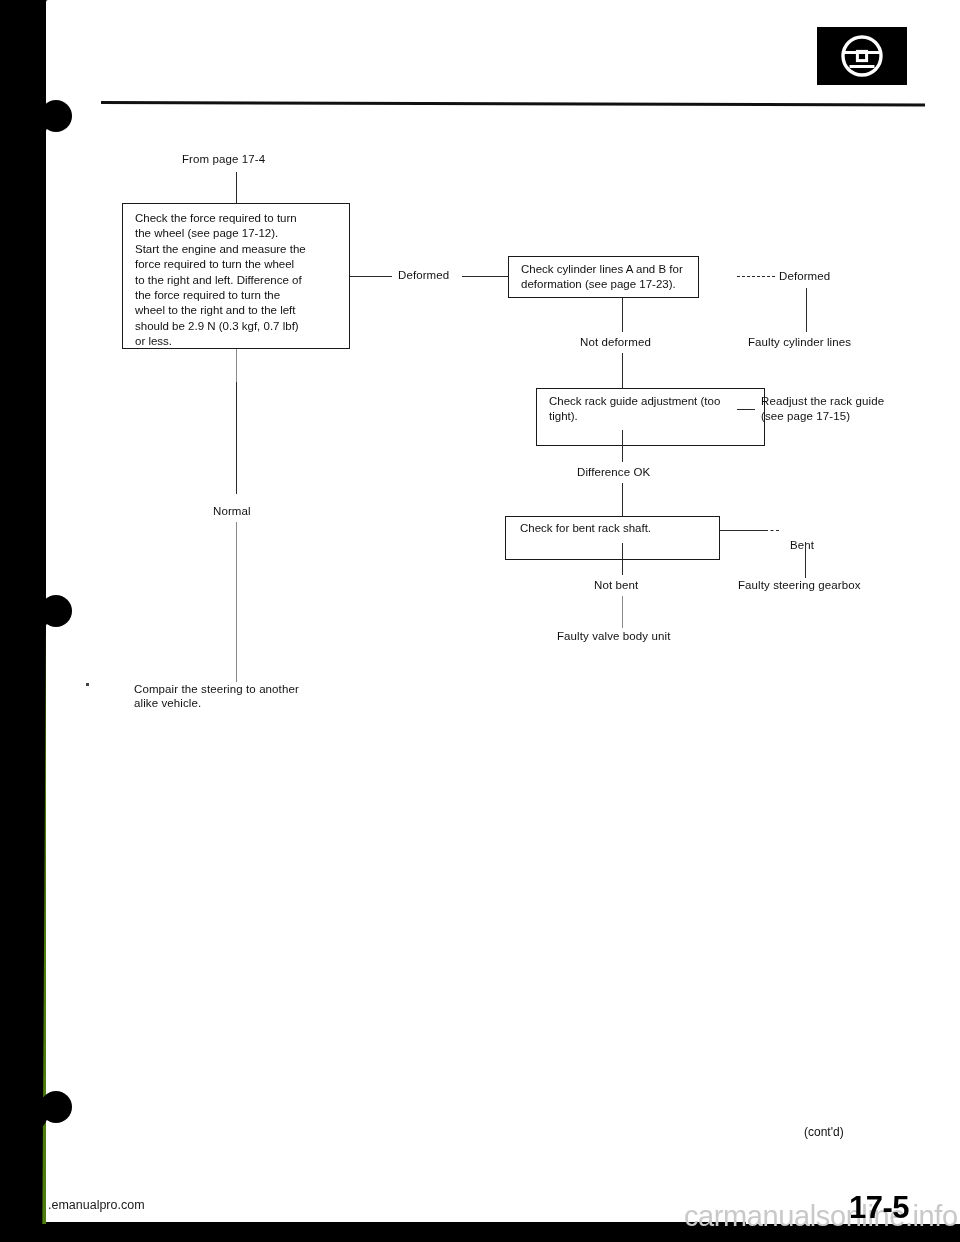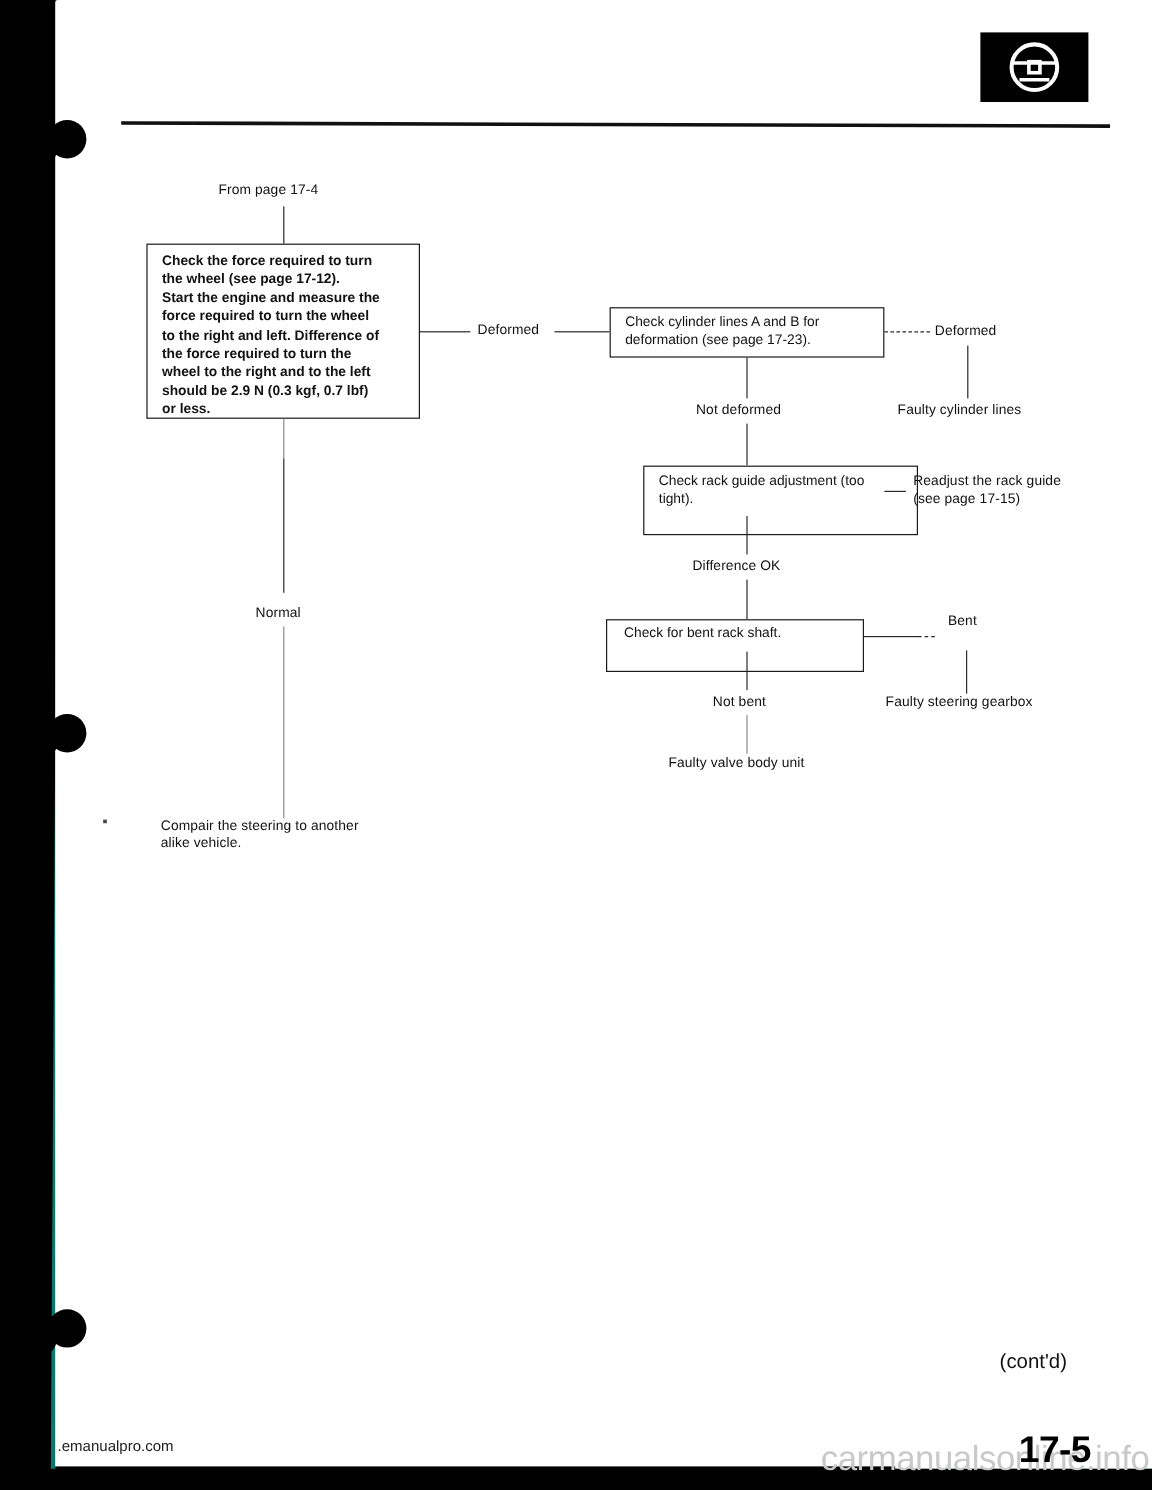--- a/index.html
+++ b/index.html
@@ -8,21 +8,21 @@
     background: #ffffff;
   }
   body {
     font-family: "Liberation Sans", sans-serif;
     -webkit-font-smoothing: antialiased;
   }
   #page {
     position: relative;
     width: 960px;
     height: 1242px;
-    background: #0f766e;
+    background: #4d7c0f;
     overflow: hidden;
   }
 
   
   .gutter-black {
     position: absolute;
     left: 0;
     top: 0;
     width: 26px;
     height: 1242px;
@@ -162,38 +162,37 @@
 
   
   #main-check-box {
     left: 122px;
     top: 203px;
     width: 228px;
     height: 146px;
   }
   #main-check-box .inner {
     padding: 7px 9px 0 12px;
-    font-weight: bold;
   }
   #main-check-box .ln {
     display: block;
     white-space: nowrap;
   }
   .jst {
     display: flex;
     justify-content: space-between;
   }
   .jst > span { white-space: pre; }
 
   
   .contd {
     position: absolute;
-    left: 833px;
+    left: 804px;
     top: 1125px;
-    font-size: 17px;
+    font-size: 12px;
     color: #111;
   }
   .page-num {
     position: absolute;
     left: 849px;
     top: 1190px;
     font-size: 31px;
     font-weight: bold;
     color: #000;
     letter-spacing: -0.5px;
@@ -276,21 +275,21 @@
       <span class="ln">wheel to the right and to the left</span>
       <span class="ln">should be 2.9 N (0.3 kgf, 0.7 lbf)</span>
       <span class="ln">or less.</span>
     </div>
   </div>
 
   <div class="hline" style="left:350px; top:276px; width:42px;"></div>
   <div class="fc-text" style="left:398px; top:269px;">Deformed</div>
   <div class="hline" style="left:462px; top:276px; width:46px;"></div>
 
-  <div class="fc-box" style="left:508px; top:256px; width:229px; height:42px;">
+  <div class="fc-box" style="left:508px; top:256px; width:191px; height:42px;">
     <div class="inner">
       <div>Check cylinder lines A and B for</div>
       <div>deformation (see page 17-23).</div>
     </div>
   </div>
 
   <div class="hline dashed" style="left:737px; top:276px; width:38px;"></div>
   <div class="fc-text" style="left:779px; top:270px;">Deformed</div>
   <div class="vline" style="left:806px; top:288px; height:44px;"></div>
   <div class="fc-text" style="left:748px; top:336px;">Faulty cylinder lines</div>
@@ -315,21 +314,21 @@
   <div class="vline" style="left:622px; top:483px; height:33px;"></div>
 
   <div class="fc-box" style="left:505px; top:516px; width:215px; height:44px;">
     <div class="inner" style="padding:4px 10px 0 14px;">
       <div>Check for bent rack shaft.</div>
     </div>
   </div>
 
   <div class="hline" style="left:720px; top:530px; width:45px;"></div>
   <div class="hline dashed" style="left:765px; top:530px; width:14px;"></div>
-  <div class="fc-text" style="left:790px; top:512px;">Bent</div>
+  <div class="fc-text" style="left:790px; top:539px;">Bent</div>
   <div class="vline" style="left:805px; top:542px; height:36px;"></div>
   <div class="fc-text" style="left:738px; top:579px;">Faulty steering gearbox</div>
 
   <div class="vline" style="left:622px; top:543px; height:32px;"></div>
   <div class="fc-text" style="left:594px; top:579px;">Not bent</div>
   <div class="vline faint" style="left:622px; top:596px; height:32px;"></div>
   <div class="fc-text" style="left:557px; top:630px;">Faulty valve body unit</div>
 
   <div class="vline faint" style="left:236px; top:349px; height:33px;"></div>
   <div class="vline" style="left:236px; top:382px; height:112px;"></div>

